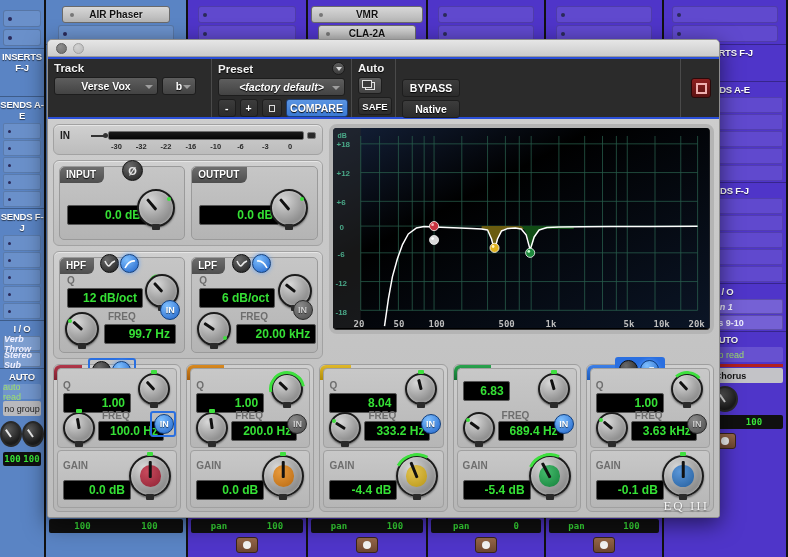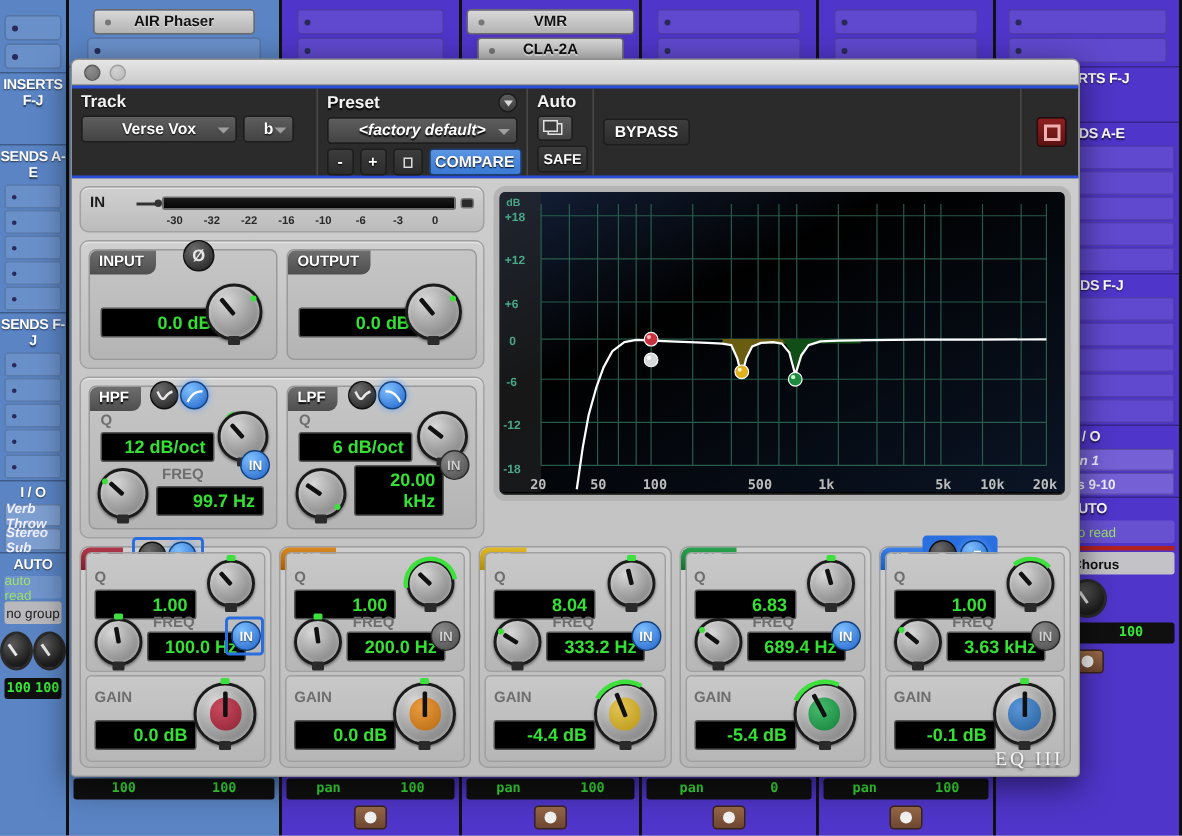--- a/index.html
+++ b/index.html
@@ -491,20 +491,25 @@
           </div>
         </div>
     </div>
 
     <div class="hdr-sec" style="flex:1;border-right:1px solid #4a4a4a;padding-top:20px">
       <div class="hdr-row">
           <div class="pt-btn dark" style="width:58px">
             <span>BYPASS</span>
           </div>
         </div>
+      <div class="hdr-row">
+          <div class="pt-btn dark" style="width:58px">
+            <span>Native</span>
+          </div>
+        </div>
     </div>
 
     <div style="width:38px;display:flex;border-right:none">
       <div id="red-icon">
           <i></i>
         </div>
     </div>
   </div>
 
   <div id="body">
@@ -604,21 +609,21 @@
             <div class="knob" style="width:34px;height:34px;position:absolute;right:5px;top:16px">
               <i class="ptr" style="height:12px;transform:translateX(-50%) rotate(-52deg)"></i>
                 <i class="nub"></i>
             </div>
             <div class="knob" style="width:34px;height:34px;position:absolute;left:5px;bottom:6px">
               <i class="ptr" style="height:12px;transform:translateX(-50%) rotate(-56deg)"></i>
                 <i class="nub"></i>
               <i style="position:absolute;right:2px;bottom:4px;width:4px;height:4px;border-radius:50%;background:#3ee03e"></i>
             </div>
             <div class="fld-lbl" style="position:absolute;left:48px;bottom:30px">FREQ</div>
-            <div class="lcd" style="position:absolute;left:44px;bottom:8px;width:60px">20.00 kHz</div>
+            <div class="lcd" style="position:absolute;left:44px;bottom:8px;width:80px">20.00 kHz</div>
             <div class="in-btn off" style="position:absolute;right:4px;bottom:32px">
                 <span>IN</span>
               </div>
           </div>
         </div>
       </div>
 
       <div id="graph">
         <svg viewBox="0 0 380 202" preserveAspectRatio="none">
           <defs>
@@ -811,21 +816,21 @@
             <i class="nub"></i>
             <i style="position:absolute;inset:-4px;border-radius:50%;border:3px solid transparent;border-top-color:#3ee03e;transform:rotate(-16deg)"></i>
           </div>
         </div>
       </div>
 
       <div class="band">
         <div class="band-cap" style="background:linear-gradient(#2aa44e,#127032)">HMF</div>
         <div class="band-inner">
           <div class="fld-lbl" style="position:absolute;left:5px;top:11px">Q</div>
-          <div class="lcd" style="position:absolute;left:5px;top:24px;width:68px">6.83</div>
+          <div class="lcd" style="position:absolute;left:5px;top:12px;width:47px">6.83</div>
           <div class="knob" style="width:32px;height:32px;position:absolute;right:6px;top:4px">
             <i class="ptr" style="height:11px;transform:translateX(-50%) rotate(-16deg)"></i>
               <i class="nub"></i>
               <i class="tick"></i>
           </div>
           <div class="knob" style="width:32px;height:32px;position:absolute;left:5px;bottom:3px">
             <i class="ptr" style="height:11px;transform:translateX(-50%) rotate(-54deg)"></i>
               <i class="nub"></i>
             <i style="position:absolute;left:1px;top:4px;width:4px;height:4px;border-radius:50%;background:#3ee03e"></i>
           </div>

